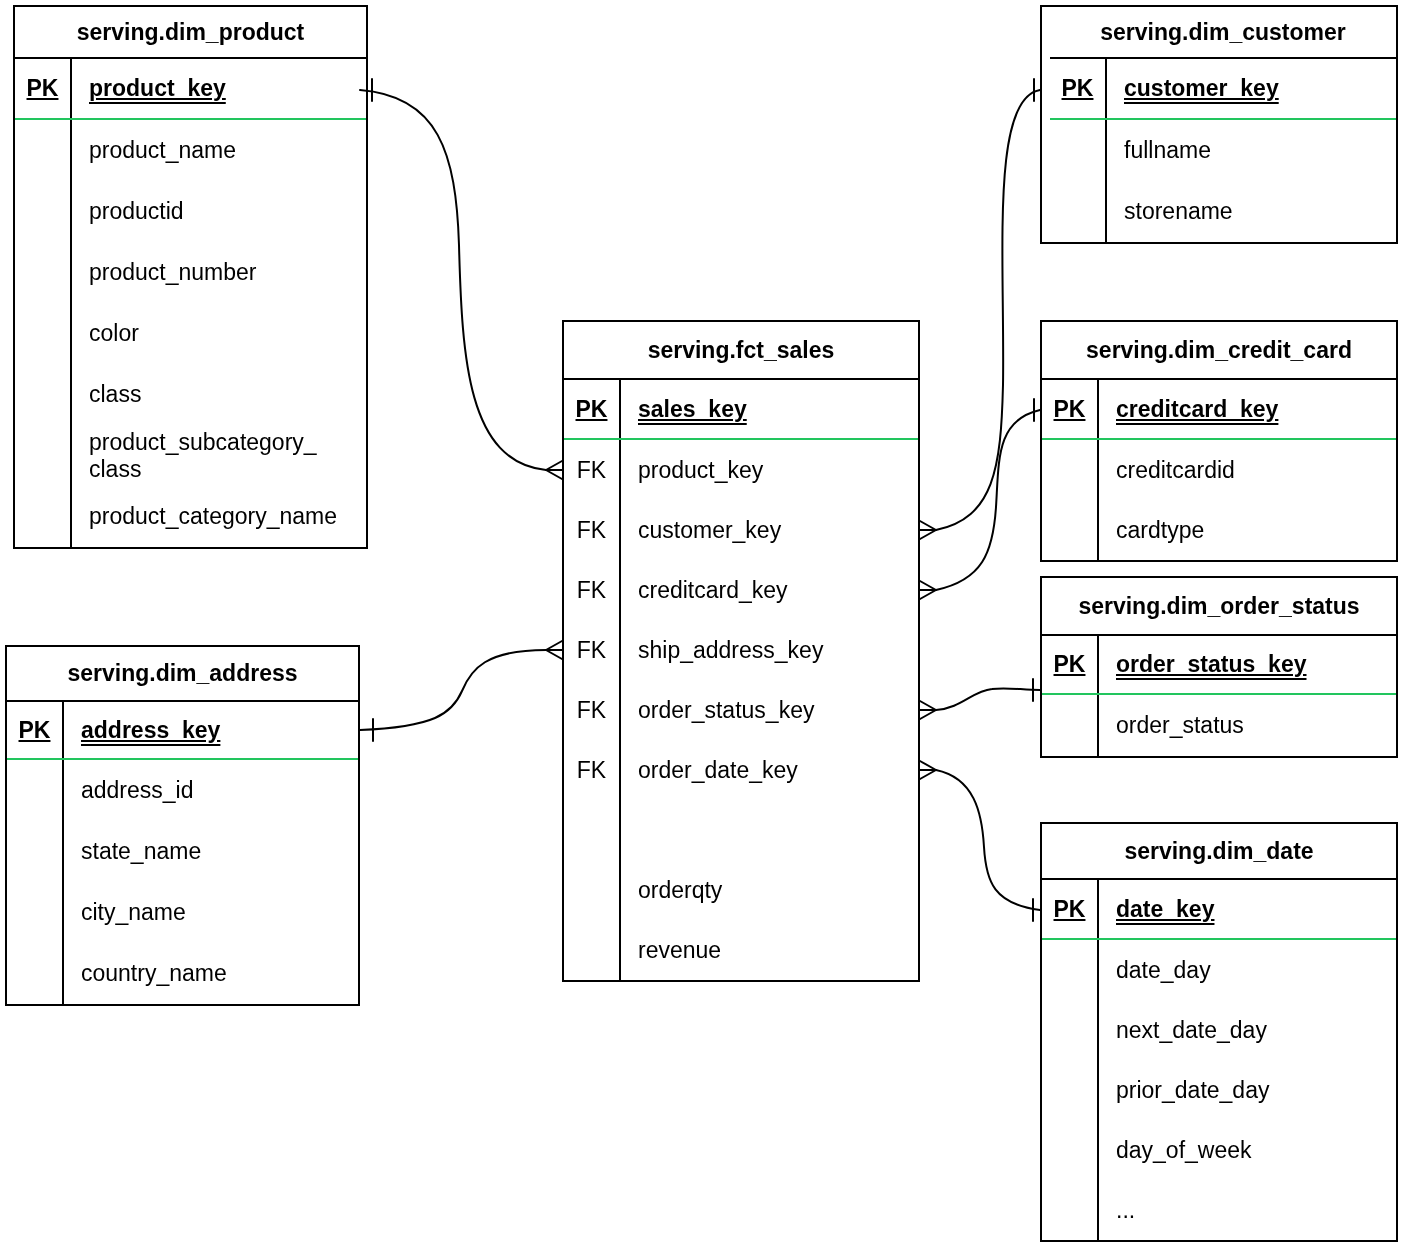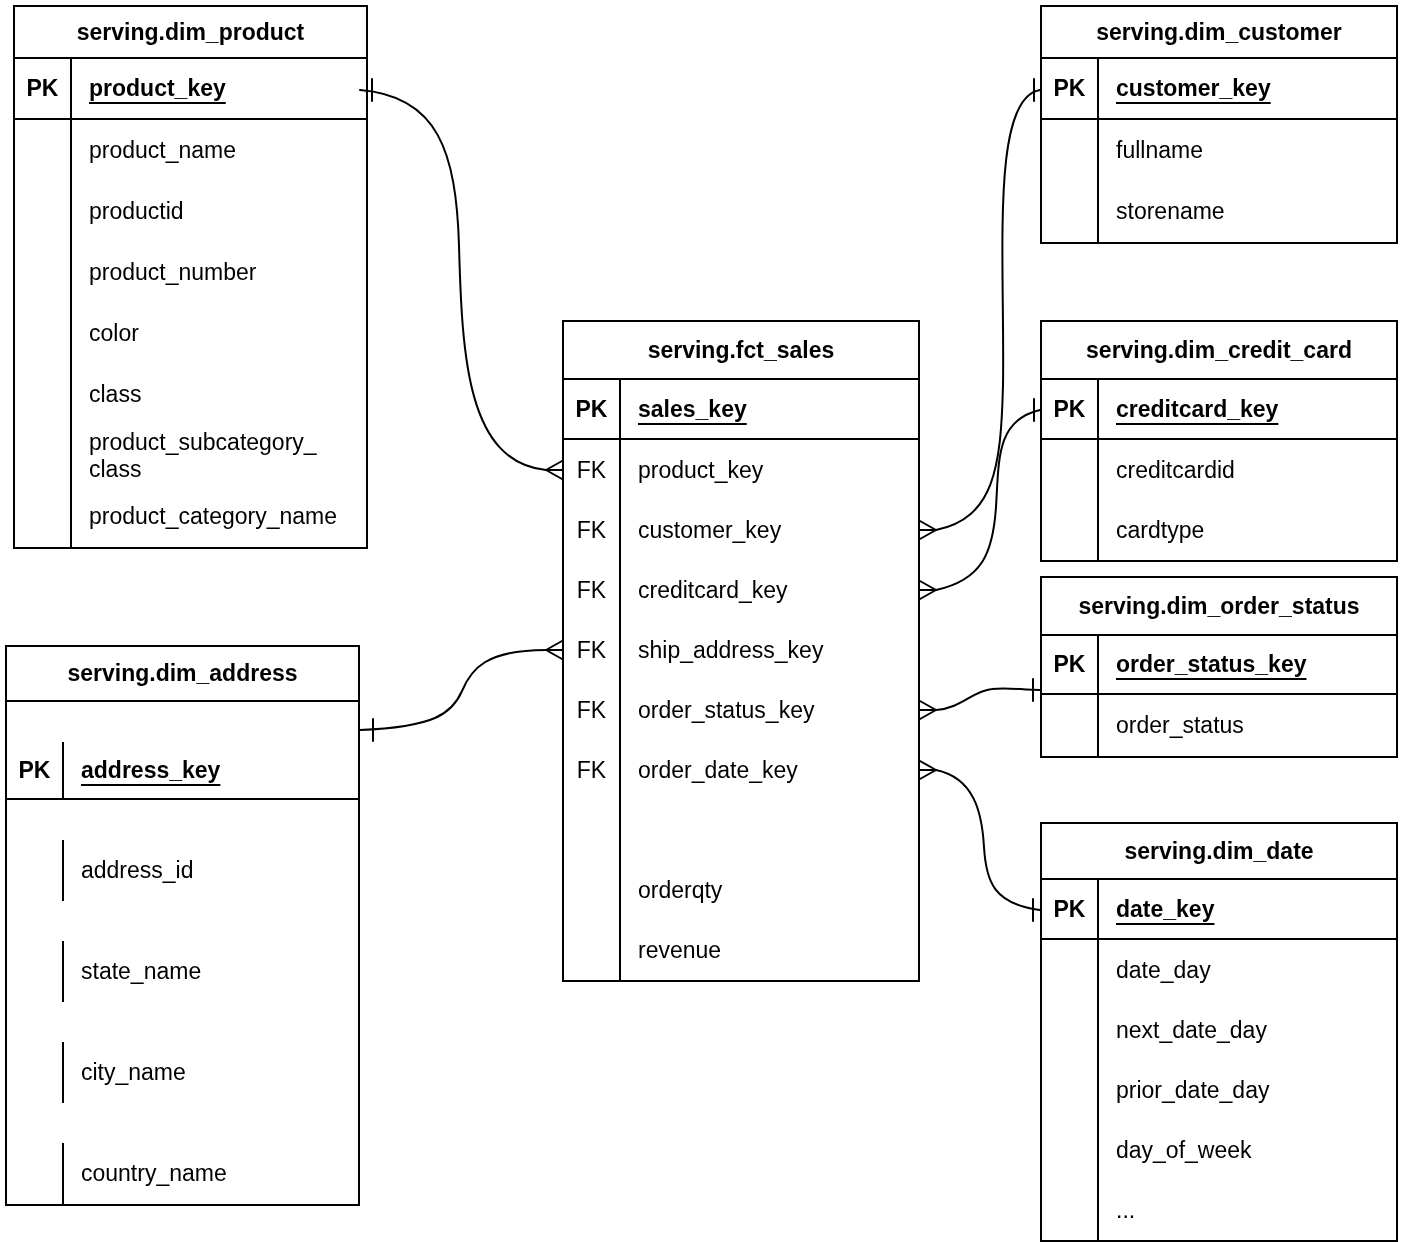--- a/index.html
+++ b/index.html
@@ -21,21 +21,21 @@
   .tbl-title {
     border-bottom: 2px solid #000;
     display: flex;
     align-items: center;
     justify-content: center;
     font-weight: bold;
     font-size: 23px;
     flex: 0 0 auto;
   }
   .row { display: flex; flex: 0 0 auto; }
-  .pk-row { border-bottom: 2px solid #000000; }
+  .pk-row { border-bottom: 2px solid #22c55e; text-decoration: underline; }
   .keycell {
     flex: 0 0 57px;
     width: 57px;
     border-right: 2px solid #000;
     display: flex;
     align-items: center;
     justify-content: center;
     font-size: 23px;
   }
   .pk-row .keycell { font-weight: bold; }
@@ -100,21 +100,21 @@
     <div class="keycell"></div>
     <div class="fieldcell">product_subcategory_
 class</div>
   </div>
   <div class="row" style="height:61px">
     <div class="keycell"></div>
     <div class="fieldcell">product_category_name</div>
   </div>
 </div>
 
-<div class="tbl" style="left:1040px; top:5px; width:358px;">
+<div class="tbl" style="left:1040px; top:5px; width:358px;padding-left:8px;">
   <div class="tbl-title" style="height:52px">serving.dim_customer</div>
   <div class="row pk-row" style="height:61px">
     <div class="keycell">PK</div>
     <div class="fieldcell">customer_key</div>
   </div>
   <div class="row" style="height:61px">
     <div class="keycell"></div>
     <div class="fieldcell">fullname</div>
   </div>
   <div class="row" style="height:61px">
@@ -215,21 +215,21 @@
   <div class="row" style="height:60px">
     <div class="keycell"></div>
     <div class="fieldcell">day_of_week</div>
   </div>
   <div class="row" style="height:60px">
     <div class="keycell"></div>
     <div class="fieldcell">...</div>
   </div>
 </div>
 
-<div class="tbl" style="left:5px; top:645px; width:355px;gap:40px;">
+<div class="tbl" style="left:5px; top:645px; width:355px;">
   <div class="tbl-title" style="height:55px">serving.dim_address</div>
   <div class="row pk-row" style="height:58px">
     <div class="keycell">PK</div>
     <div class="fieldcell">address_key</div>
   </div>
   <div class="row" style="height:61px">
     <div class="keycell"></div>
     <div class="fieldcell">address_id</div>
   </div>
   <div class="row" style="height:61px">

